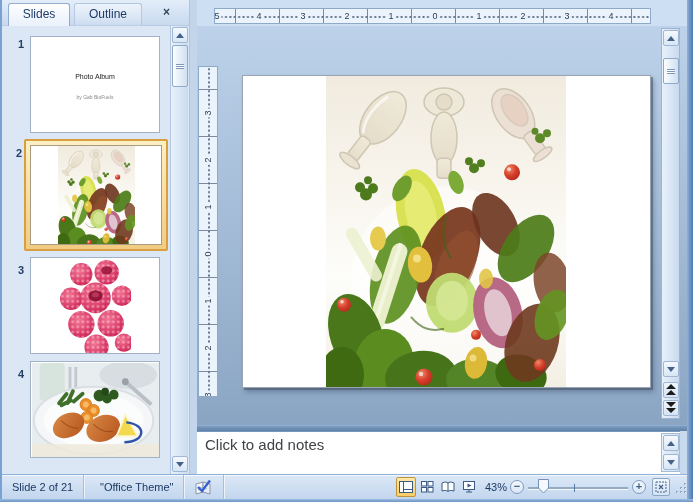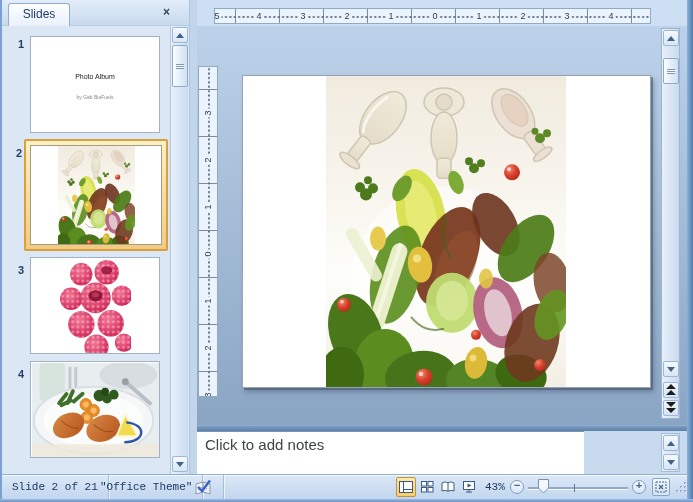--- a/index.html
+++ b/index.html
@@ -62,28 +62,28 @@
   .slide { position:absolute; left:45px; top:75px; width:409px; height:313px; background:#fff; border:1px solid #98a4b2;
            box-shadow:2px 2px 0 rgba(70,85,105,.55), 3px 4px 5px rgba(40,55,80,.35); }
   .slide-photo { position:absolute; left:83px; top:0; width:240px; height:311px; }
 
   
   .vscroll { position:absolute; left:464px; top:28px; width:19px; height:391px; background:linear-gradient(90deg,#e8f1fa,#c9daee); border:1px solid #9db5d2; }
   .nav-btn { position:absolute; left:1px; width:16px; height:16px; background:linear-gradient(180deg,#f0f6fc,#d4e3f3); border:1px solid #9fb7d4; border-radius:2px; display:flex; align-items:center; justify-content:center; }
 
   
   .h-splitter { position:absolute; left:0; top:425px; width:490px; height:6px; background:linear-gradient(180deg,#7e9cc0,#5e81a9); border-top:1px solid #8fb0d4; }
-  .notes { position:absolute; left:0; top:431px; width:387px; height:43px; background:#fff; border-top:1px solid #7697bd; }
+  .notes { position:absolute; left:0; top:431px; width:483px; height:43px; background:#fff; border-top:1px solid #7697bd; }
   .notes-text { position:absolute; left:8px; top:4px; font-size:15px; color:#3f4347; }
   .notes-scroll { position:absolute; left:464px; top:433px; width:19px; height:39px; background:linear-gradient(90deg,#eaf2fb,#cfdff1); border:1px solid #a5bcd8; }
 
   
   .statusbar { position:absolute; left:2px; top:474px; width:689px; height:25px;
     background:linear-gradient(180deg,#dce8f7,#c2d6ee); border-top:1px solid #8fb0d6; box-shadow:inset 0 1px 0 rgba(255,255,255,.7);
-    font-size:11px; color:#1c3a64;font-family:Liberation Mono, monospace; }
+    font-size:11px; color:#1c3a64; }
   .seg { position:absolute; top:0; height:24px; line-height:24px; padding:0 10px; border-right:1px solid #a9becf; box-shadow:1px 0 0 rgba(255,255,255,.65); }
   .view-btn { position:absolute; top:2px; width:20px; height:20px; border-radius:2px; display:flex; align-items:center; justify-content:center; }
   .view-btn.active { background:linear-gradient(180deg,#fde9a9,#f9cd64); border:1px solid #c0933f; }
   .zoom-btn { position:absolute; top:5px; width:14px; height:14px; border-radius:50%; background:linear-gradient(180deg,#f4f8fd,#d9e7f5); border:1px solid #7e9cbf; color:#44618c; font-size:11px; line-height:11px; text-align:center; font-weight:bold; }
   .zoom-track { position:absolute; left:526px; top:12px; width:100px; height:2px; background:#93a9c4; box-shadow:0 1px 0 rgba(255,255,255,.8); }
   .zoom-tick { position:absolute; left:572px; top:9px; width:1px; height:8px; background:#5c7ba3; }
   .zoom-thumb { position:absolute; left:536px; top:4px; }
   .fit-btn { position:absolute; left:650px; top:3px; width:18px; height:18px; background:linear-gradient(180deg,#f0f6fc,#d4e3f3); border:1px solid #8aa6c6; border-radius:2px; display:flex; align-items:center; justify-content:center; }
   .resize-grip { position:absolute; right:3px; bottom:2px; }
 
@@ -279,20 +279,21 @@
       <rect x="0" y="82" width="132" height="13" fill="#efe9d8" opacity=".8"></rect>
     </g>
   </defs>
 </svg>
 
 <div id="app">
 
   <div class="left-pane">
     <div class="tabbar">
       <div class="tab active"><span>Slides</span></div>
+      <div class="tab inactive"><span>Outline</span></div>
       <div class="tab-close"><span>×</span></div>
     </div>
 
     <div class="thumb-num" style="left:6px; top:38px;">1</div>
     <div class="thumb-box" style="top:36px;">
       <div class="t1-title">Photo Album</div>
       <div class="t1-sub">by Gab BioFuels</div>
     </div>
 
     <div class="thumb-num" style="left:4px; top:147px;">2</div>

